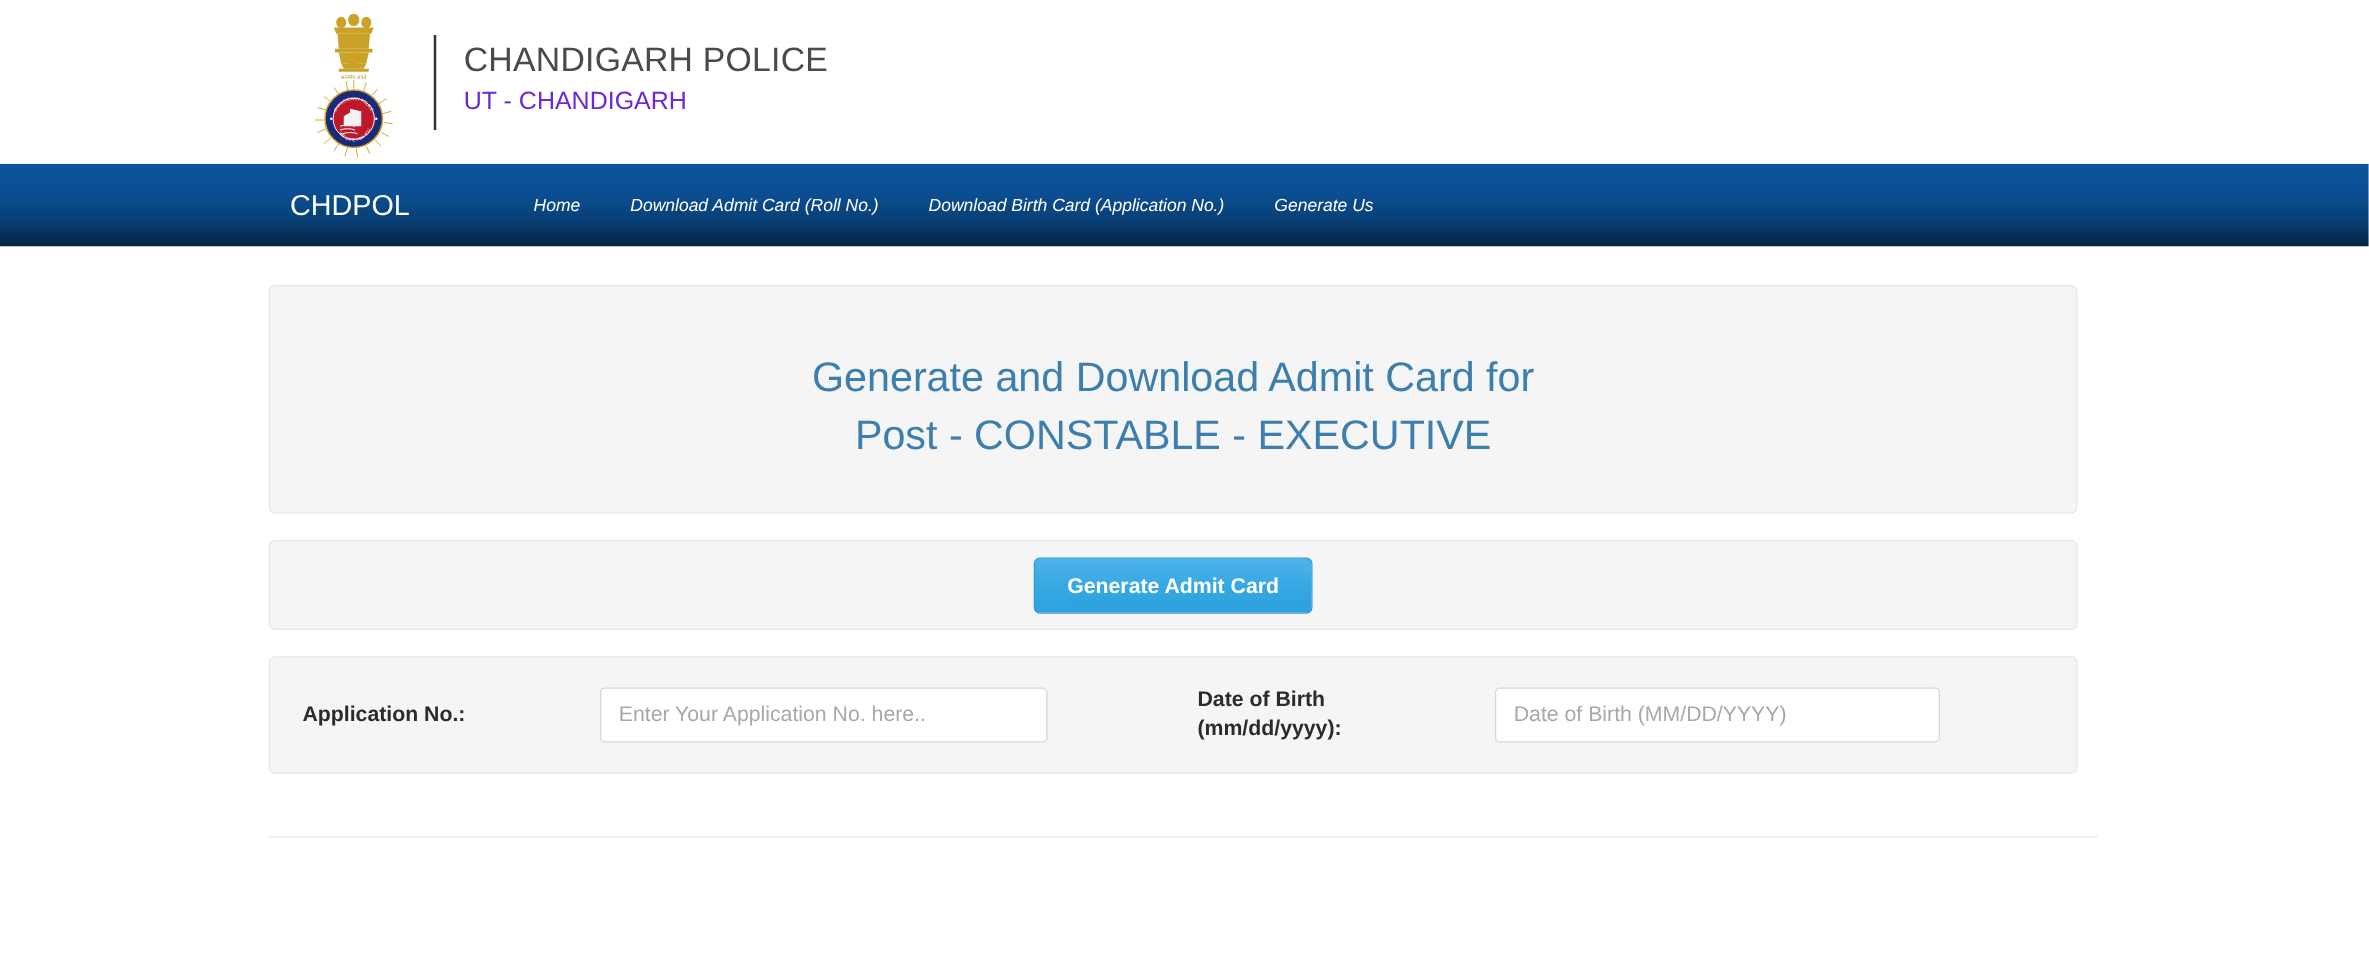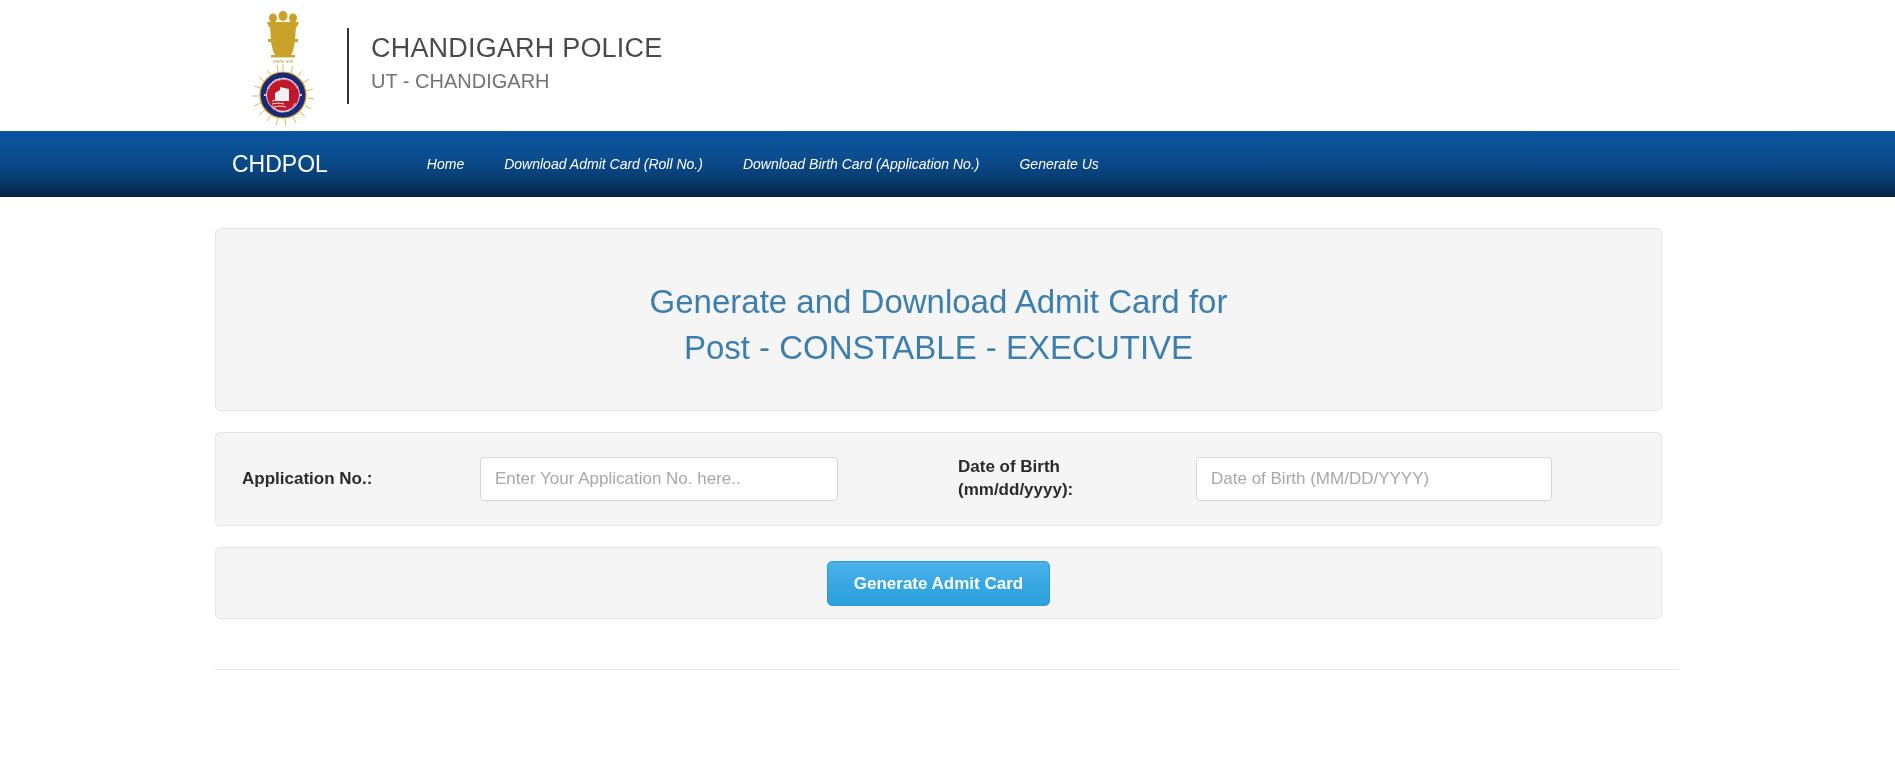--- a/index.html
+++ b/index.html
@@ -49,21 +49,21 @@
   }
   .org-name {
     font-size: 27px;
     color: #4a4a4a;
     line-height: 1.28;
     letter-spacing: .2px;
     white-space: nowrap;
   }
   .org-sub {
     font-size: 20px;
-    color: #737373;
+    color: #6d28d9;
     line-height: 1.3;
     margin-top: 3px;
     white-space: nowrap;
   }
 
   
   .navbar {
     width: 100%;
     height: 66px;
     background: linear-gradient(to bottom, #0a559f 0%, #0b4c8e 42%, #083d72 72%, #04233f 100%);
@@ -284,37 +284,37 @@
 </nav>
 
 <main class="content">
   <div class="container">
 
     <section class="panel panel-title">
       <div class="title-line">Generate and Download Admit Card for</div>
       <div class="title-line">Post - CONSTABLE - EXECUTIVE</div>
     </section>
 
+    <section class="panel panel-action">
+      <button class="btn-primary">Generate Admit Card</button>
+    </section>
+
     <section class="panel panel-form">
 
       <div class="field-group app">
         <div class="field-label app">Application No.:</div>
         <input class="text-input input-app" type="text" placeholder="Enter Your Application No. here.." style="">
       </div>
 
       <div class="field-group dob">
         <div class="field-label dob">
           <div>Date of Birth</div>
           <div>(mm/dd/yyyy):</div>
         </div>
         <input class="text-input input-dob" type="text" placeholder="Date of Birth (MM/DD/YYYY)" style="">
       </div>
 
     </section>
 
-    <section class="panel panel-action">
-      <button class="btn-primary">Generate Admit Card</button>
-    </section>
-
   </div>
 
   <div class="footer-divider"></div>
 </main>
 
 </body></html>

